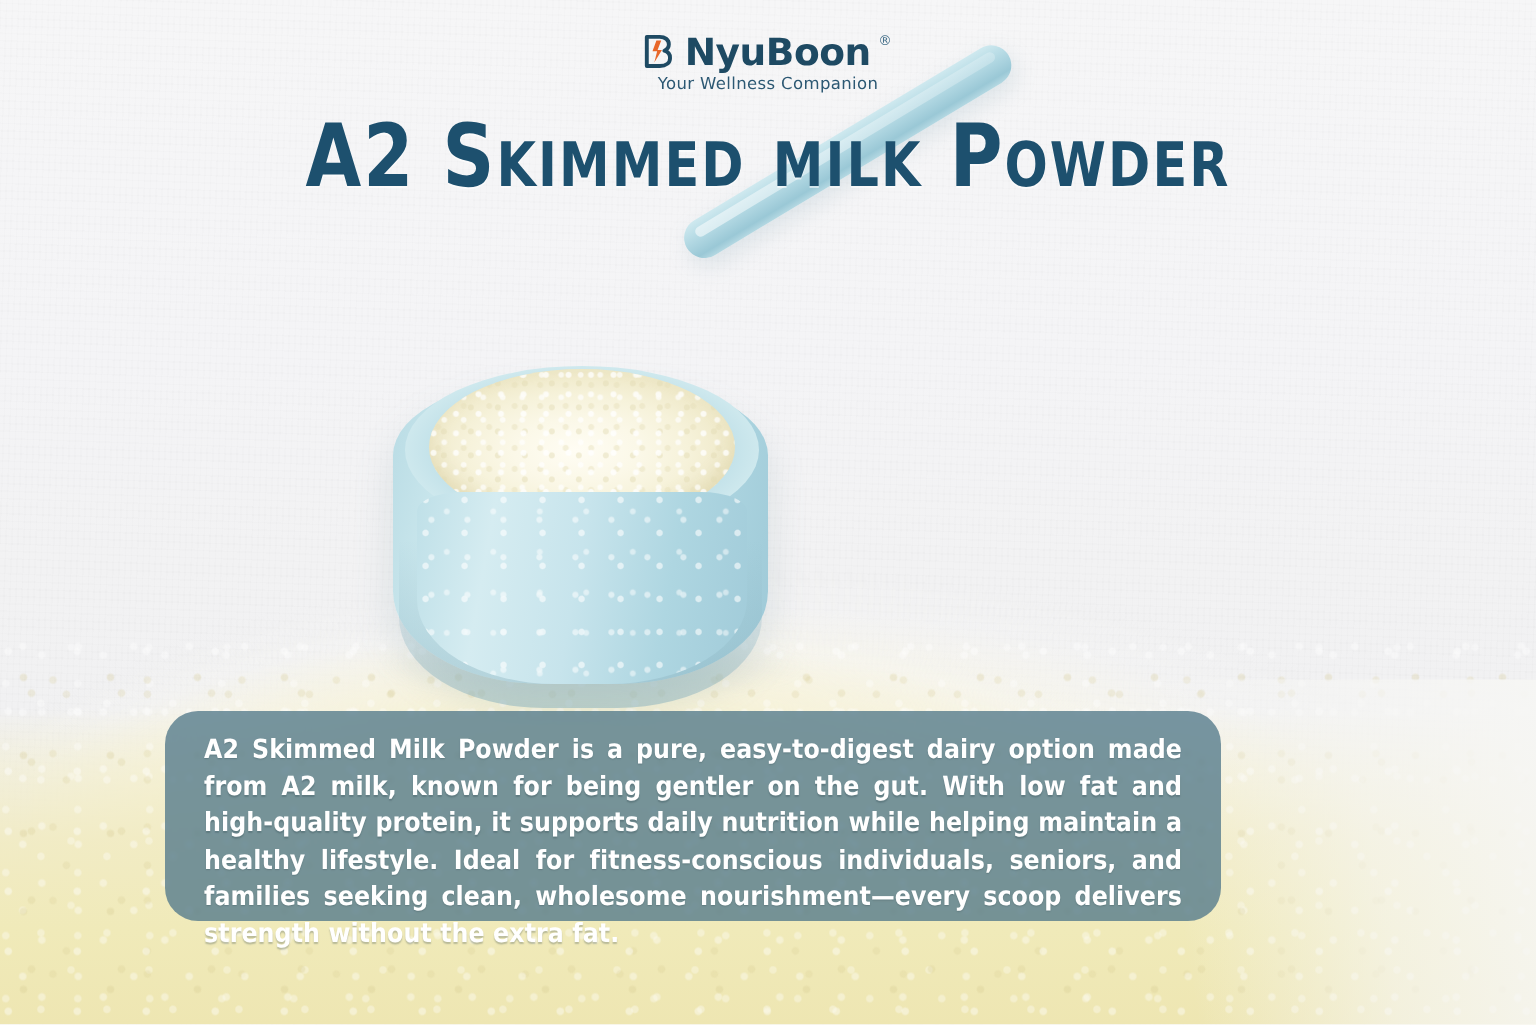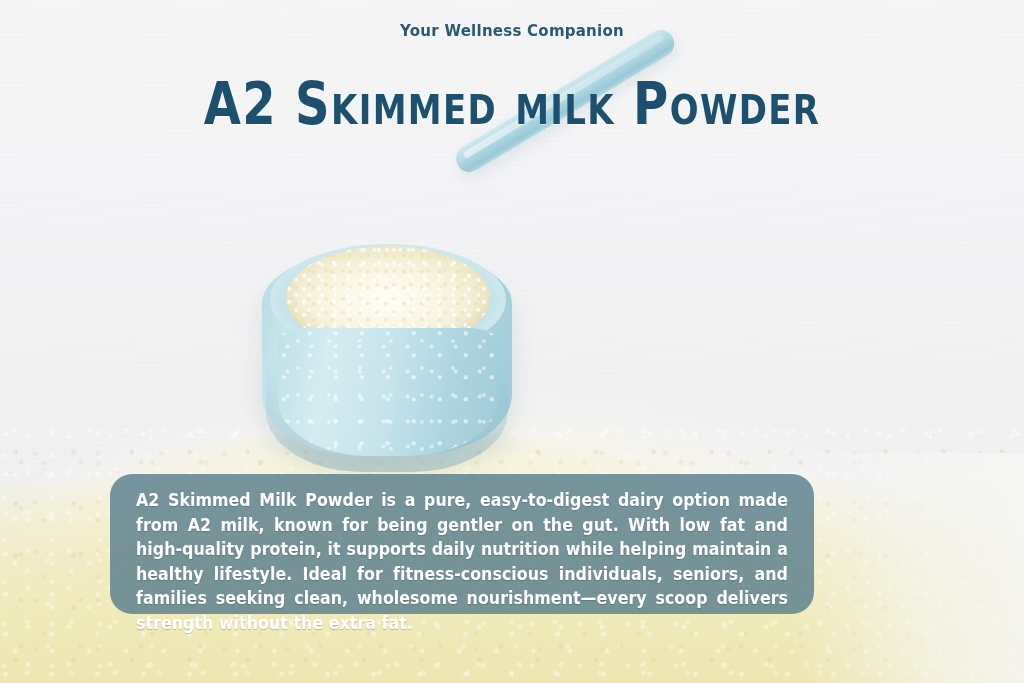--- a/index.html
+++ b/index.html
@@ -250,22 +250,22 @@
     line-height: 1;
     font-family: "DejaVu Sans", sans-serif;
   }
   .brand-reg {
     font-size: 9px;
     color: #46708a;
     align-self: flex-start;
     margin-top: 1px;
   }
   .brand-tag {
-    font-size: 15px;
-    font-weight: bold;
+    font-size: 11px;
+    font-weight: normal;
     color: #2c5873;
     letter-spacing: 0.25px;
   }
 
   
   .title {
     position: absolute;
     left: 0;
     top: 74px;
     width: 1024px;
@@ -330,20 +330,28 @@
     </div>
     <div class="scoop-rim"></div>
     <div class="scoop-powder">
       <div class="scoop-powder-grain"></div>
     </div>
     <div class="scoop-front"></div>
     <div class="scoop-speckle"></div>
   </div>
 
   <div class="brand">
+    <div class="brand-row">
+      <svg class="brand-mark" viewBox="0 0 22 24">
+        <path d="M2.2 1.6h8.6c3.6 0 6.1 1.9 6.1 4.9 0 2.1-1.2 3.6-3 4.3 2.3 0.6 3.8 2.3 3.8 4.8 0 3.3-2.7 5.4-6.8 5.4H2.2z" fill="none" stroke="#1e4a63" stroke-width="2.6" stroke-linejoin="round"></path>
+        <path d="M8.6 4.0l-2.6 7.2h3.1l-1.9 7.4 5.1-8.2H9.4l2.4-6.4z" fill="#e8672a"></path>
+      </svg>
+      <span class="brand-name">NyuBoon</span>
+      <span class="brand-reg">®</span>
+    </div>
     <div class="brand-tag">Your Wellness Companion</div>
   </div>
 
   <div class="title">A2 Skimmed milk Powder</div>
 
   <div class="desc-panel">
     <p class="desc-text">A2 Skimmed Milk Powder is a pure, easy-to-digest dairy option made from A2 milk, known for being gentler on the gut. With low fat and high-quality protein, it supports daily nutrition while helping maintain a healthy lifestyle. Ideal for fitness-conscious individuals, seniors, and families seeking clean, wholesome nourishment—every scoop delivers strength without the extra fat.</p>
   </div>
 
 </div>

